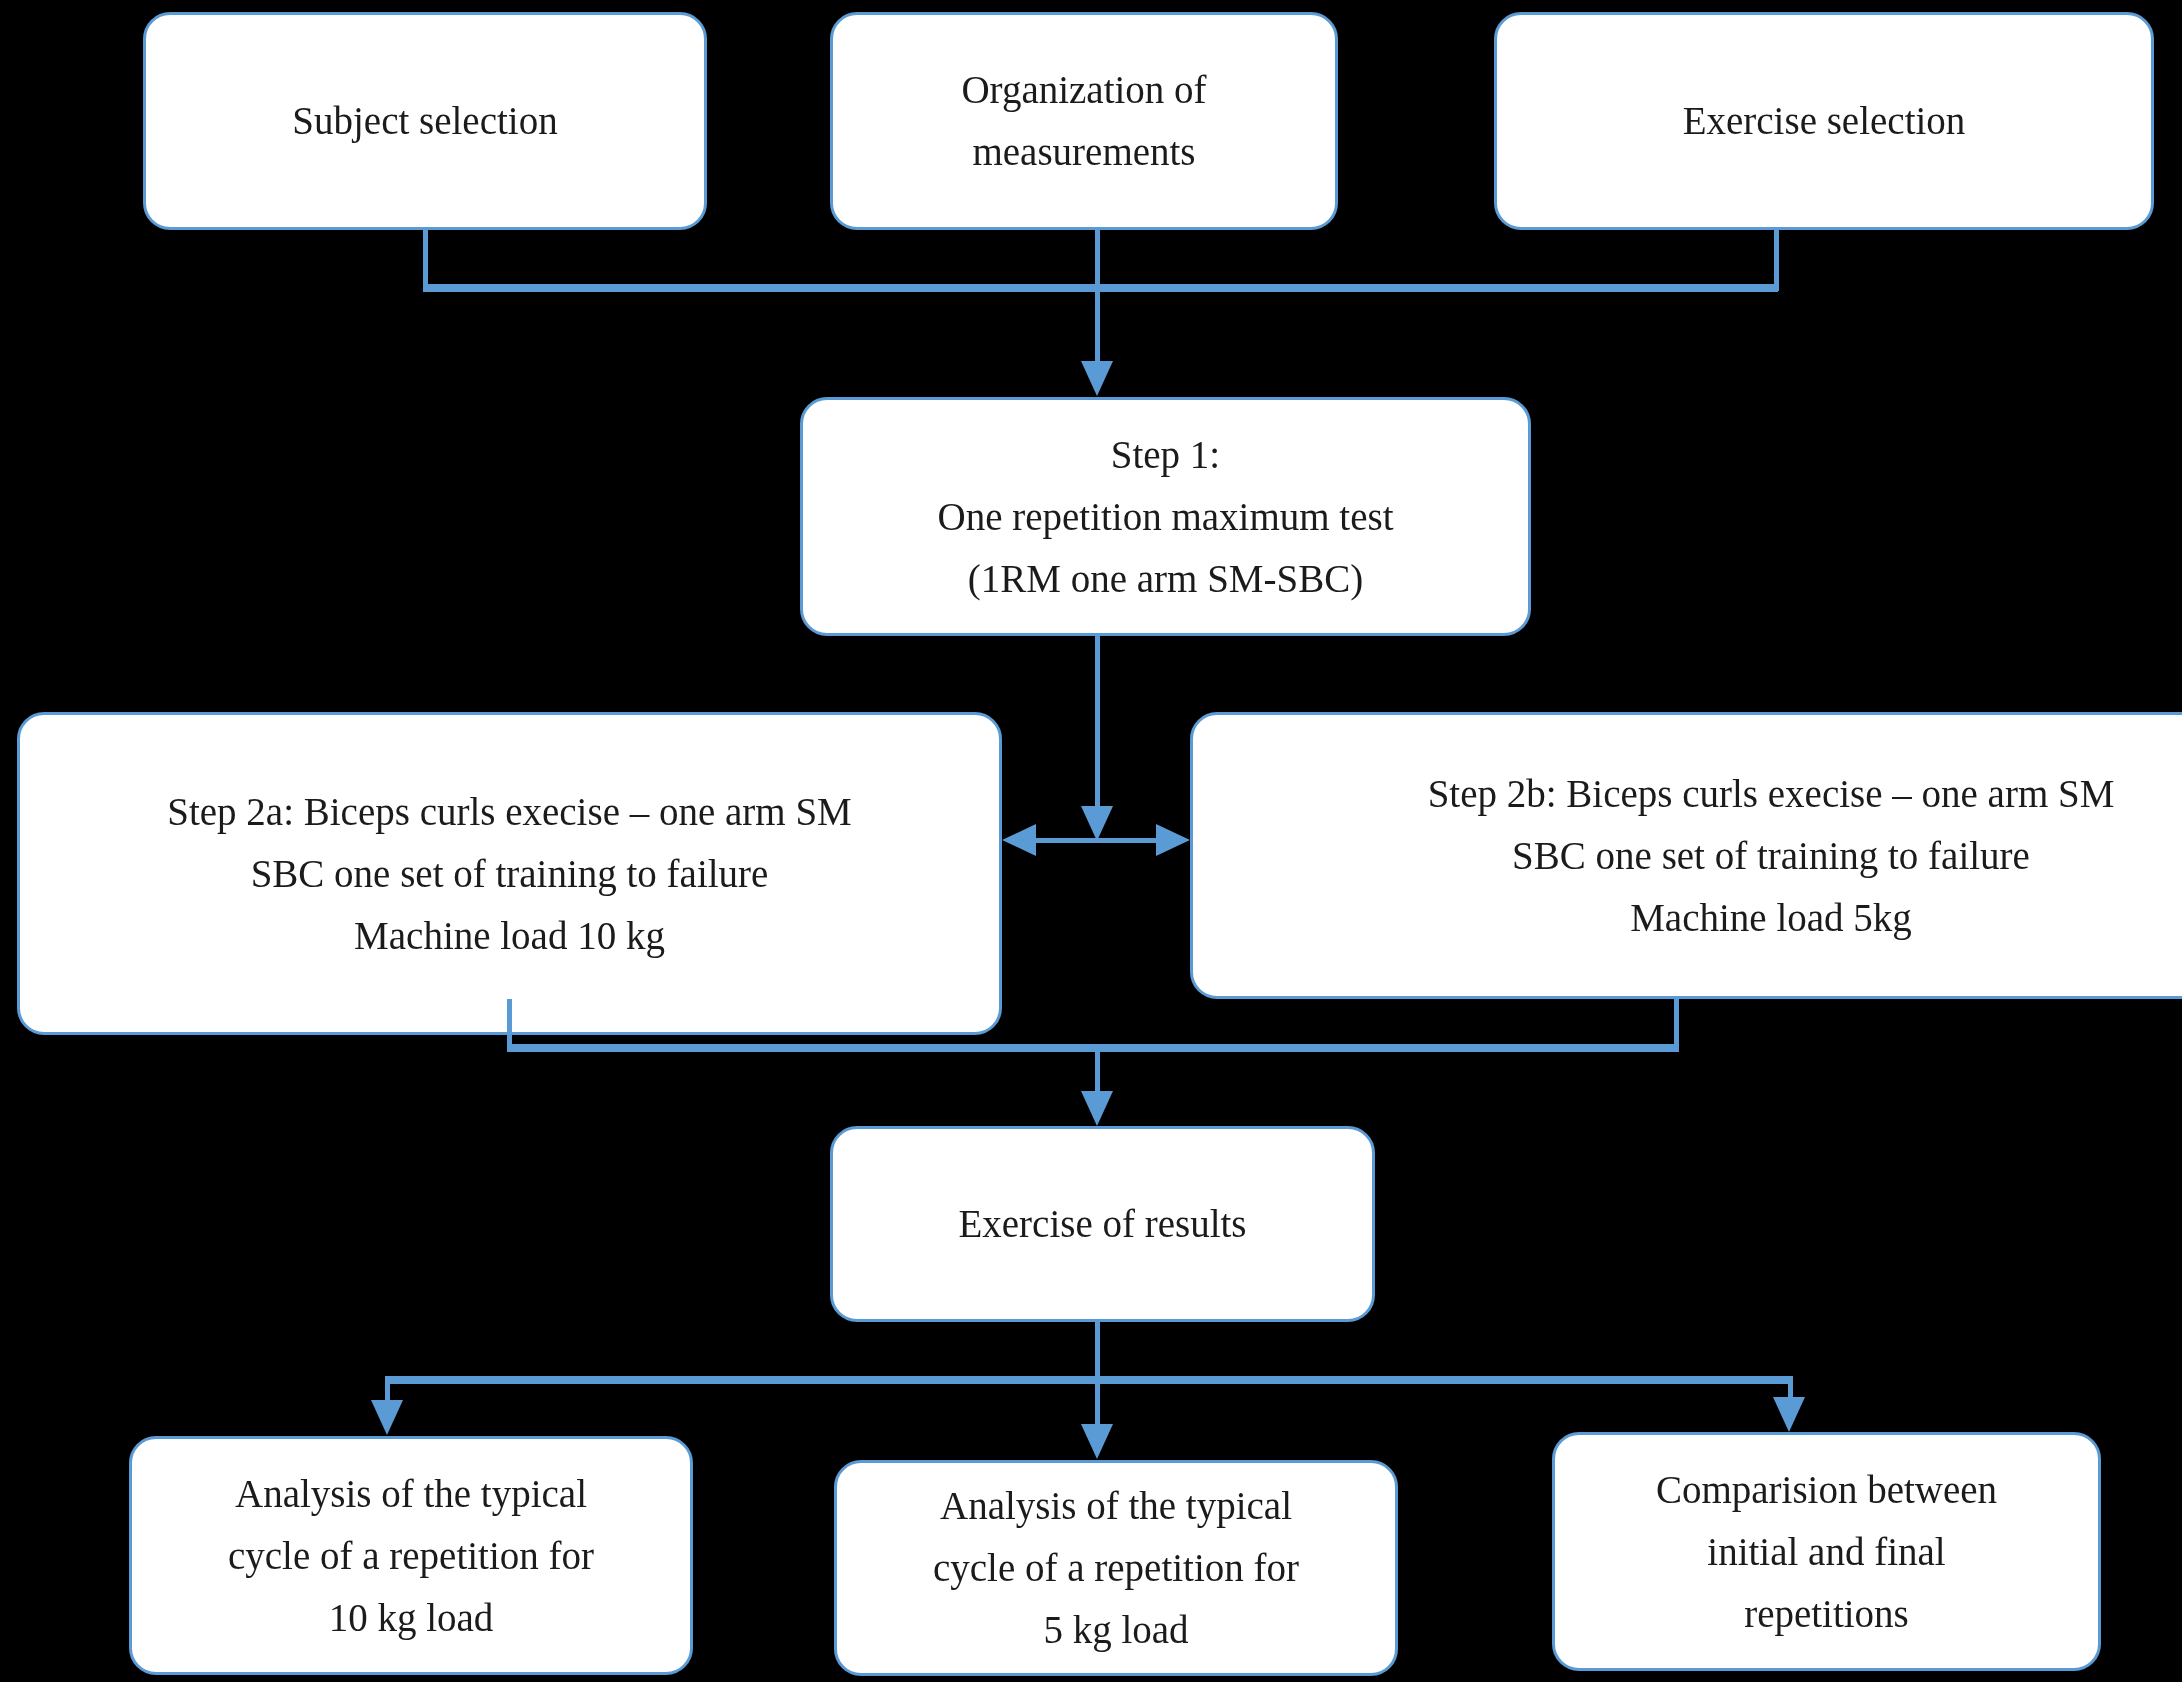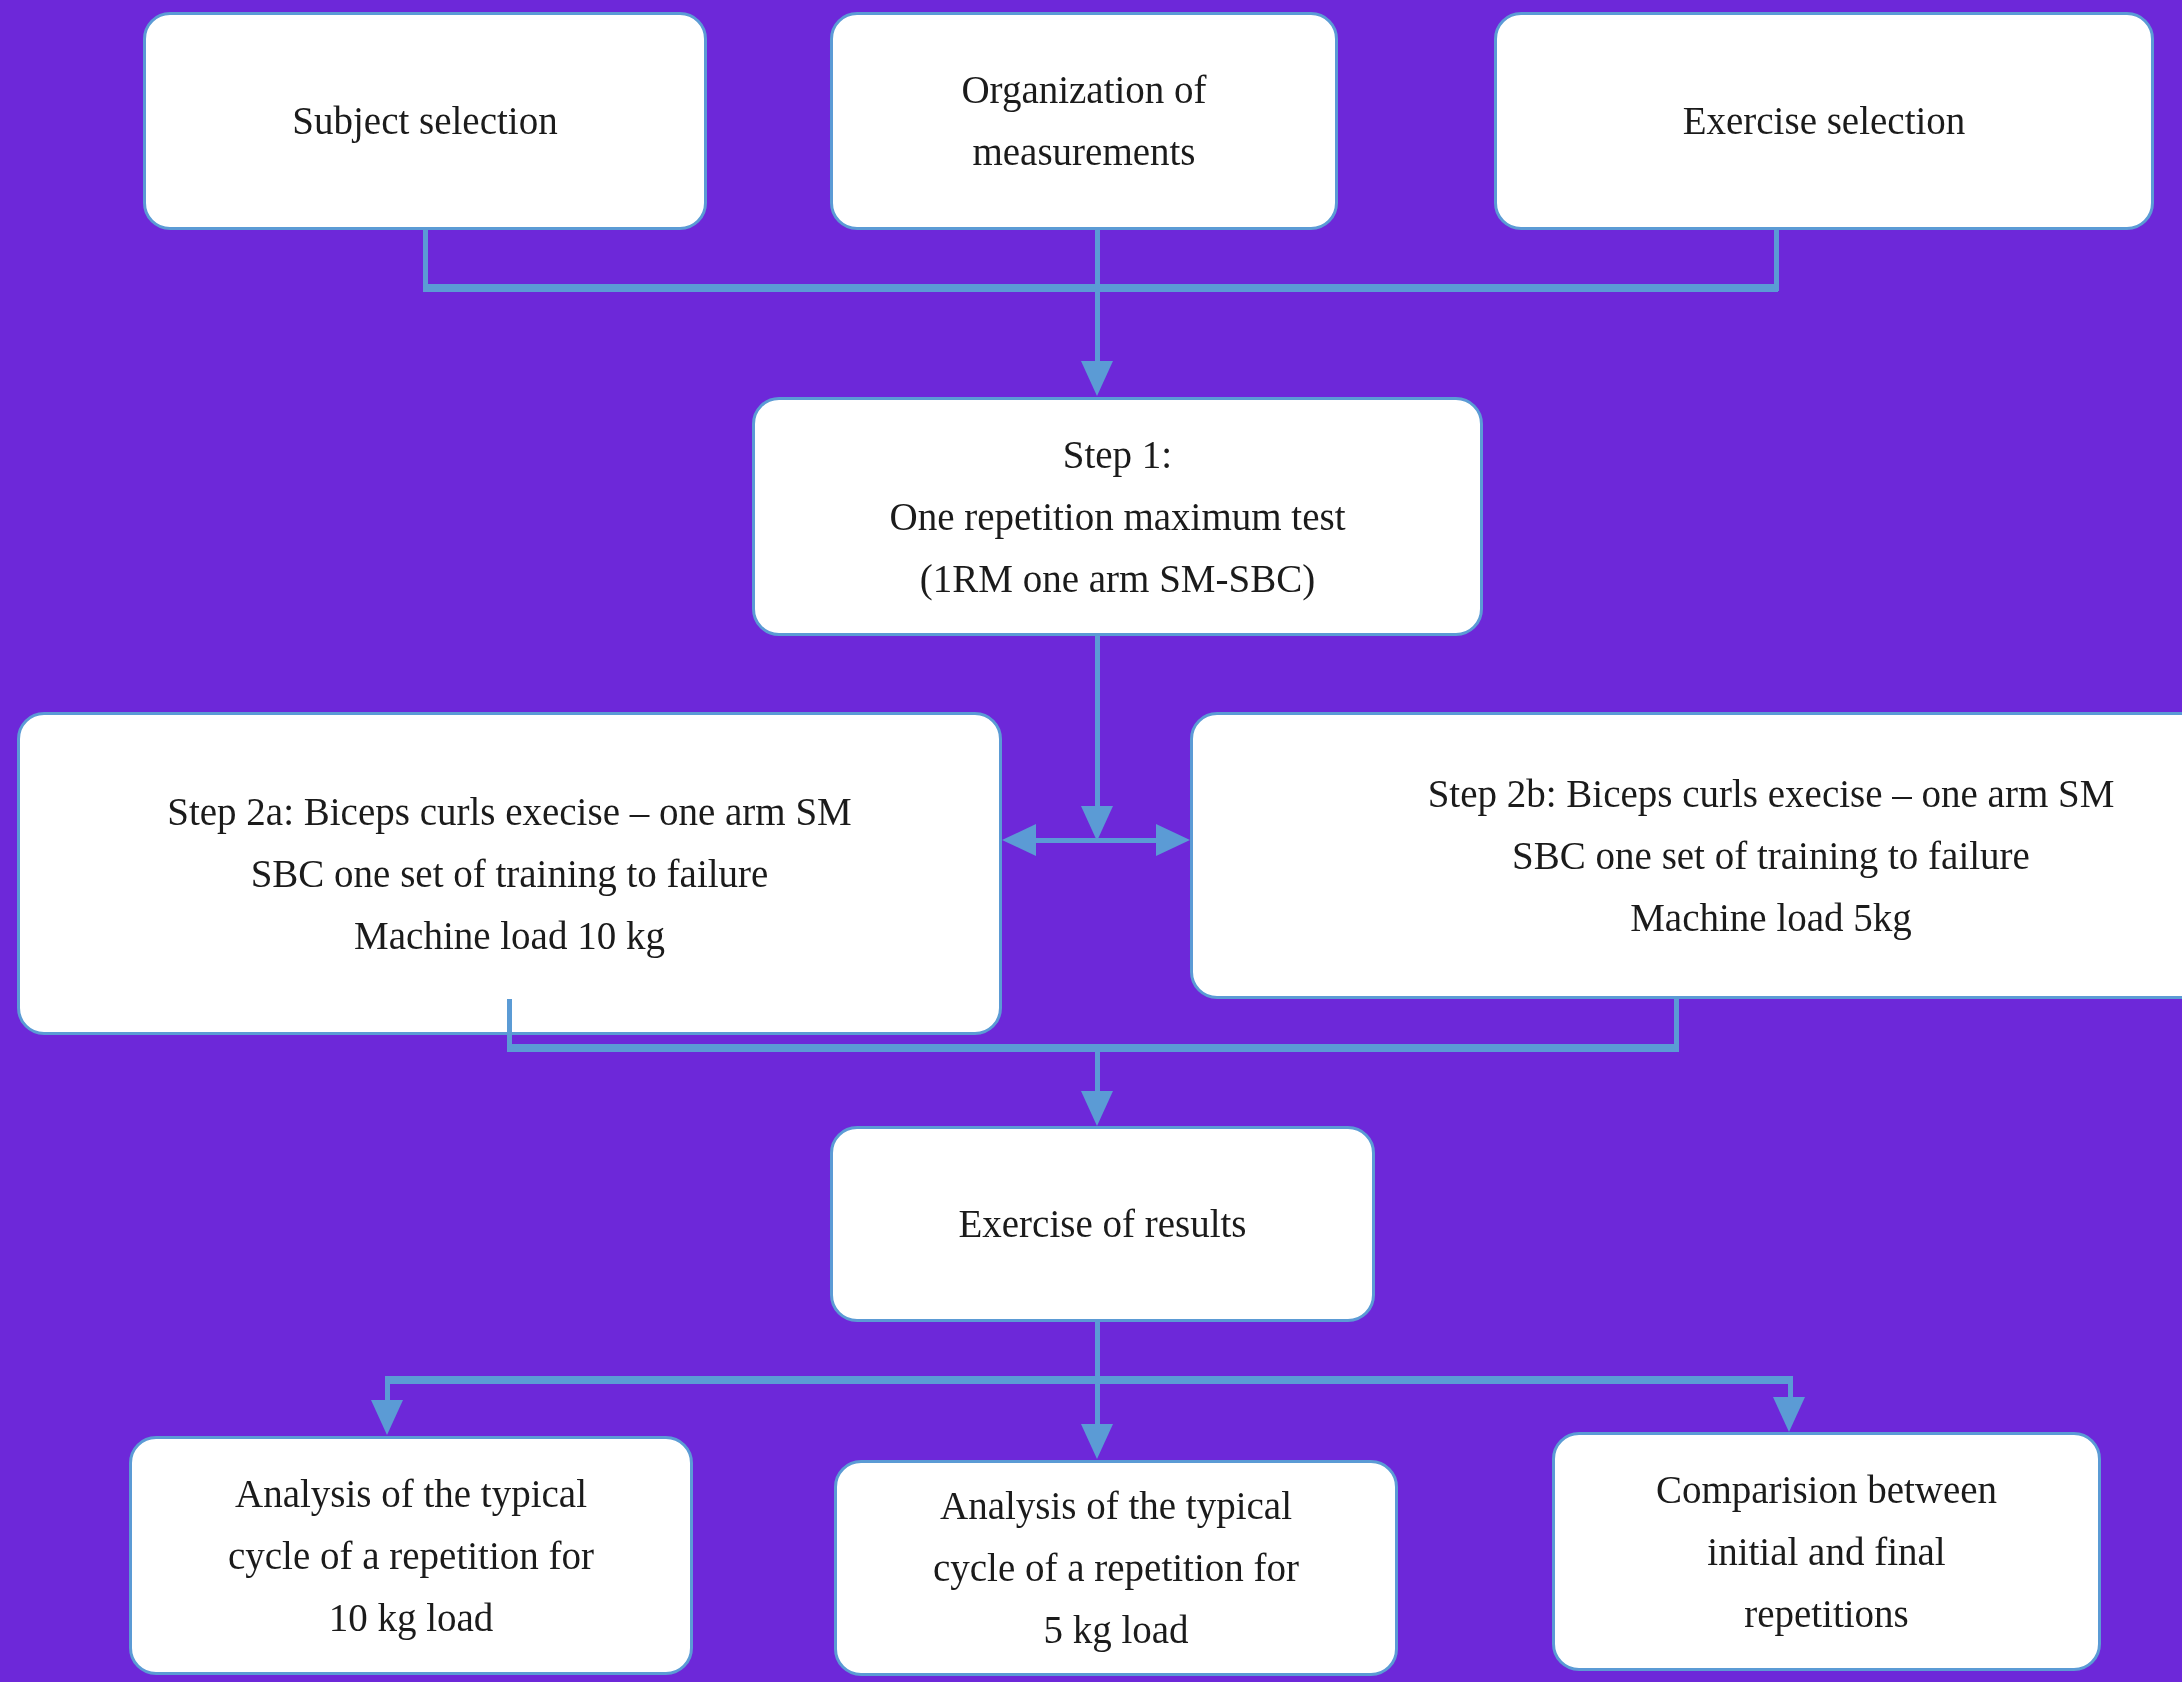--- a/index.html
+++ b/index.html
@@ -4,21 +4,21 @@
 <style>
   :root{
     --accent:#5b9bd5;
     --ink:#1b1b1b;
   }
   html,body{margin:0;padding:0;background:#ffffff;}
   #flowchart{
     position:relative;
     width:2182px;
     height:1682px;
-    background:#6d28d9;
+    background:#000000;
     font-family:"Liberation Serif","DejaVu Serif",serif;
     color:var(--ink);
     overflow:hidden;
   }
   .box{
     position:absolute;
     box-sizing:border-box;
     border:3.8px solid var(--accent);
     border-radius:27px;
     background:#ffffff;
@@ -75,21 +75,21 @@
   <div class="box" style="left:1494px;top:11.5px;width:660px;height:218px">
     <span class="label">Exercise selection</span>
   </div>
 
   <div class="line" style="left:423px;top:229px;width:4.8px;height:62px"></div>
   <div class="line" style="left:1774px;top:229px;width:4.8px;height:62px"></div>
   <div class="line" style="left:423px;top:284px;width:1355px;height:7.6px"></div>
   <div class="line" style="left:1095px;top:229px;width:4.8px;height:135px"></div>
   <div class="tri down" style="left:1081px;top:361px"></div>
 
-  <div class="box" style="left:752px;top:397px;width:731px;height:239px">
+  <div class="box" style="left:800px;top:397px;width:731px;height:239px">
     <span class="label">Step 1:
 One repetition maximum test
 (1RM one arm SM-SBC)</span>
   </div>
 
   <div class="line" style="left:1095px;top:636px;width:4.8px;height:175px"></div>
   <div class="tri down" style="left:1081px;top:806px"></div>
 
   <div class="tri left" style="left:1002px;top:824px"></div>
   <div class="line" style="left:1032px;top:838px;width:126px;height:4.8px"></div>

